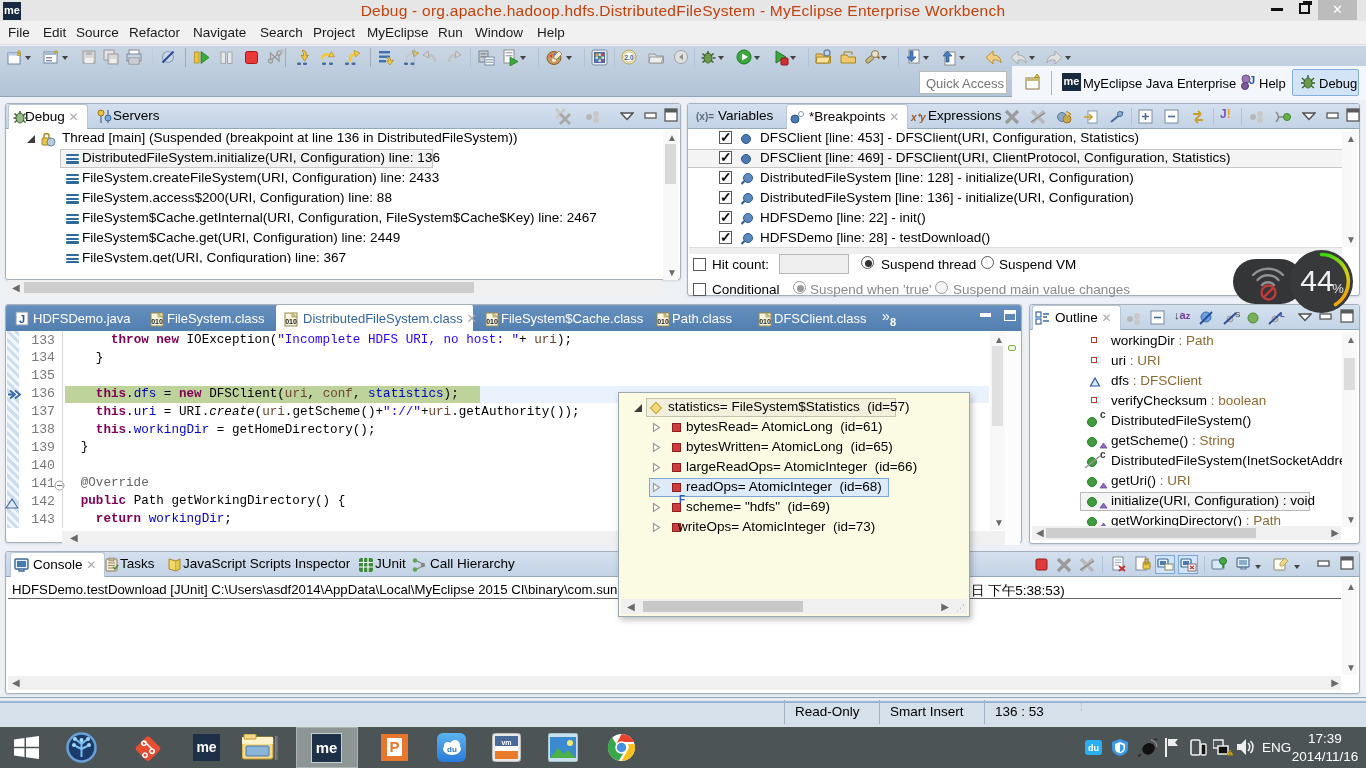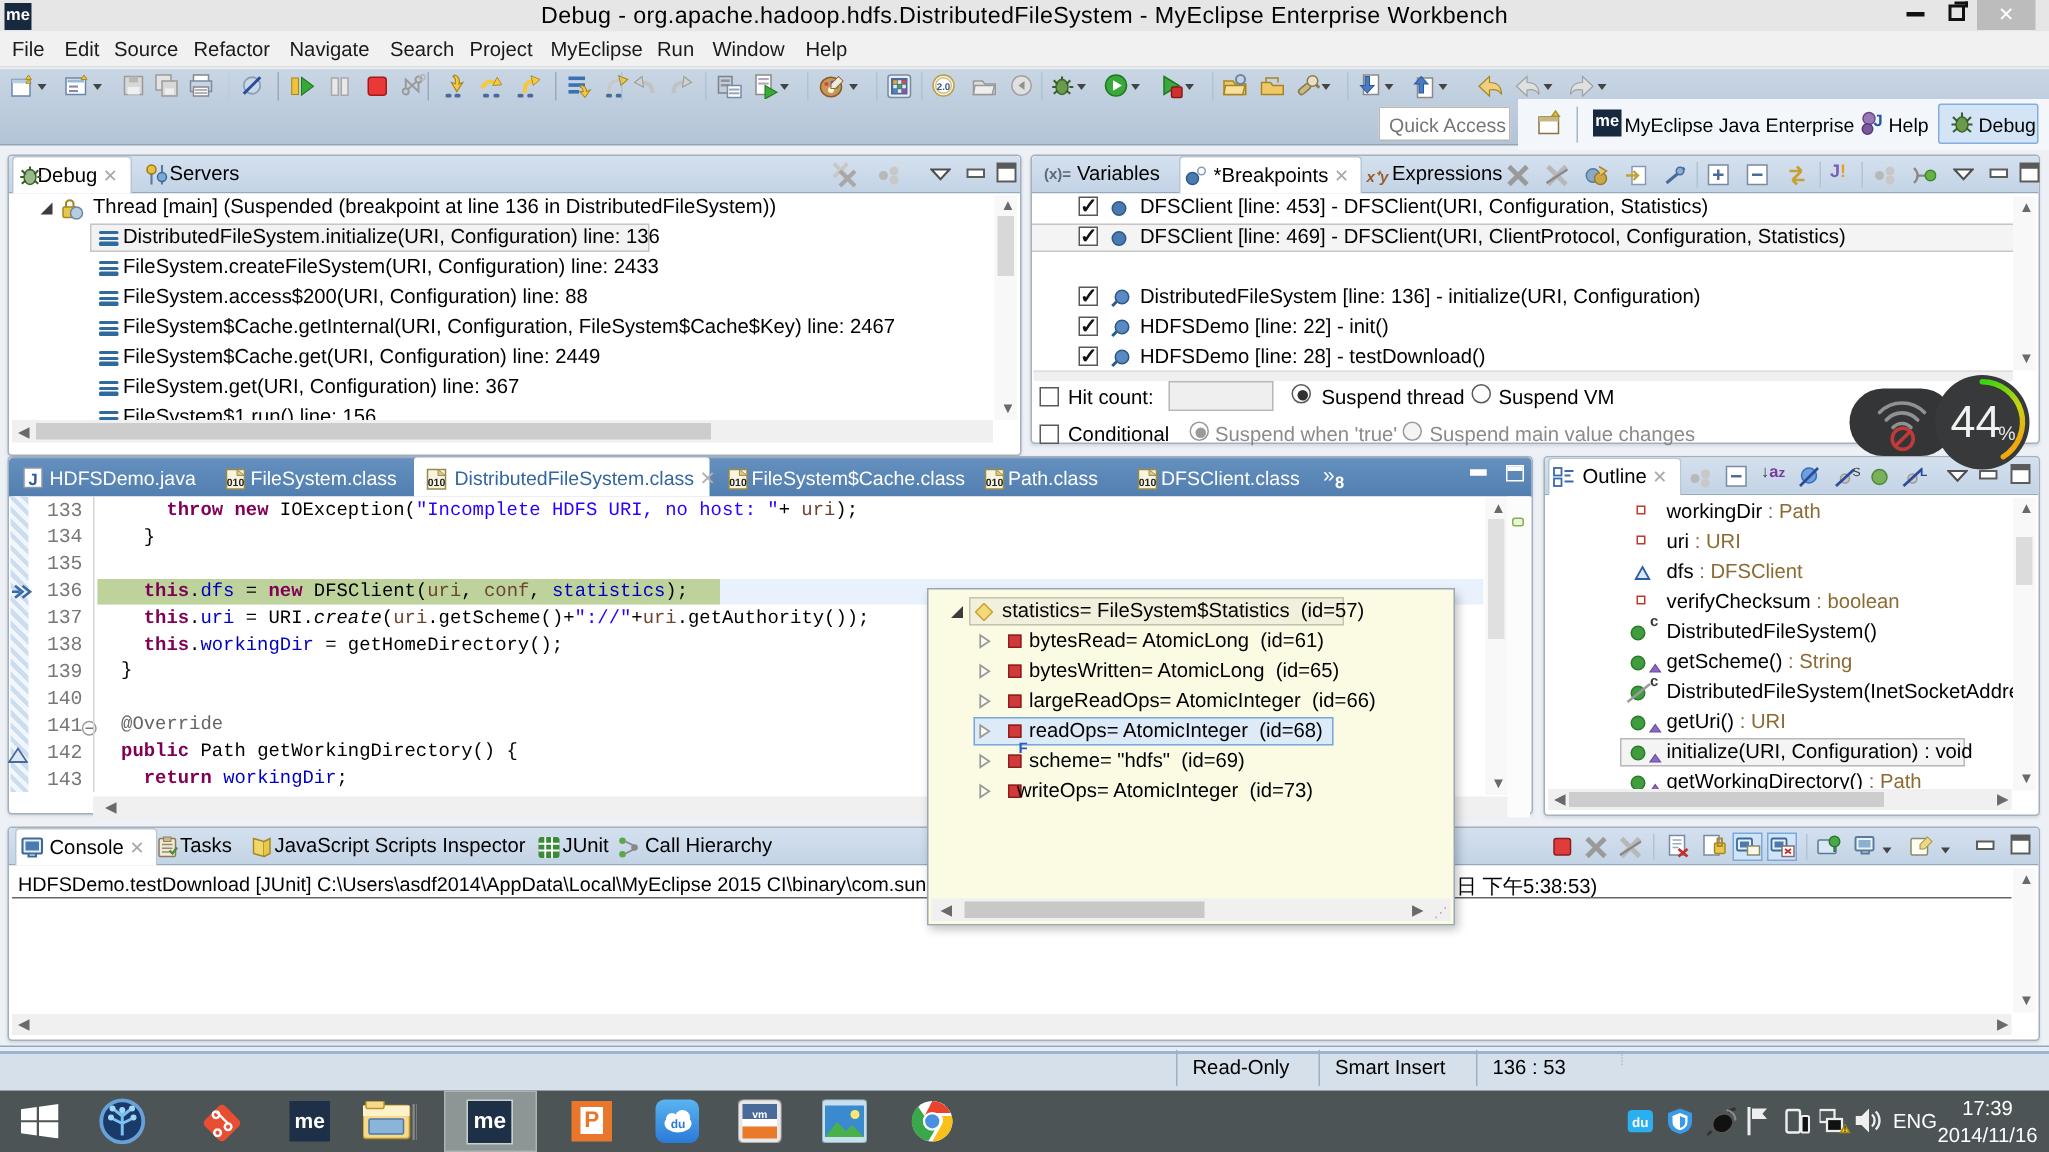--- a/index.html
+++ b/index.html
@@ -1,21 +1,21 @@
 <!DOCTYPE html>
 <html><head>
 <meta charset="utf-8">
 <style>
 * { margin:0; padding:0; box-sizing:border-box; }
 html,body { width:1366px; height:768px; overflow:hidden; }
 body { font-family:"Liberation Sans",sans-serif; background:#edf1f6; position:relative; font-size:13px; color:#000; }
 .abs { position:absolute; }
 
 #titlebar { left:0; top:0; width:1366px; height:21px; background:#e7e6e6; }
-#title-text { left:0; top:2px; width:1366px; text-align:center; font-size:15.5px; color:#000000; letter-spacing:0.25px; }
+#title-text { left:0; top:2px; width:1366px; text-align:center; font-size:15.5px; color:#c2410c; letter-spacing:0.25px; }
 #me-logo { left:3px; top:2px; width:18px; height:18px; background:#17293e; color:#fff; font-size:11px; font-weight:bold; text-align:center; line-height:17px; }
 .winbtn { top:0; height:20px; color:#222; }
 
 #menubar { left:0; top:21px; width:1366px; height:24px; background:#f2f1f1; border-bottom:1px solid #e0dfdf; }
 .menu-item { top:25px; font-size:13.5px; color:#1a1a1a; }
 
 #toolbar { left:0; top:46px; width:1366px; height:51px; background:linear-gradient(#c9d6e4,#b2c4d7); border-bottom:1px solid #8fa5b6; }
 .ticon { top:49px; width:17px; height:17px; }
 .tsep { top:48px; width:1px; height:19px; background:#9fb6cc; opacity:.55; }
 .dd { top:56px; width:0; height:0; border-left:3.5px solid transparent; border-right:3.5px solid transparent; border-top:4px solid #444; position:absolute; }
@@ -308,21 +308,21 @@
       <circle cx="5" cy="13" r="3.5" fill="#7a5a9a" stroke="#5a3a7a"></circle>
       <text x="9" y="11" font-size="11" font-weight="bold" fill="#2255aa">J</text>
     </svg></div>
 <div class="abs" style="left:1259px; top:76px; font-size:13px;">Help</div>
 <div class="abs" style="left:1300px; top:74px; width:16px; height:16px;"><svg width="16" height="16">
       <ellipse cx="8" cy="9" rx="4" ry="5" fill="#6a9a4a" stroke="#3a6a2a"></ellipse>
       <path d="M8 1 v3 M2 4 l3 3 M14 4 l-3 3 M1 9 h3 M12 9 h3 M2 14 l3-2.5 M14 14 l-3-2.5" stroke="#3a5a2a" stroke-width="1.4" fill="none"></path>
     </svg></div>
 <div class="abs" style="left:1319px; top:76px; font-size:13px;">Debug</div>
 
-<div id="p-debug" class="panel abs" style="left:5px; top:103px; width:676px; height:201px;">
+<div id="p-debug" class="panel abs" style="left:5px; top:103px; width:676px; height:177px;">
   <div class="tabrow abs"></div>
   <div class="vtab sel abs" style="left:2px; padding-left:16px;">Debug <span class="x">✕</span></div>
   <svg class="abs" style="left:6px; top:5px;" width="16" height="16">
       <ellipse cx="8" cy="9" rx="4" ry="5" fill="#9ab88a" stroke="#3a6a2a"></ellipse>
       <path d="M8 2 v2.5 M2.5 4.5 l2.6 2.6 M13.5 4.5 l-2.6 2.6 M1.5 9 h2.6 M12.9 9 h2.6 M2.5 13.5 l2.6-2.2 M13.5 13.5 l-2.6-2.2" stroke="#3a5a2a" stroke-width="1.4" fill="none"></path>
     </svg>
   <div class="vtab abs" style="left:88px; padding-left:19px;">Servers</div>
   <svg class="abs" style="left:91px; top:4px;" width="16" height="17">
       <path d="M4 2 v13 M11 2 v13" stroke="#5a7a9a" stroke-width="1.4"></path>
       <circle cx="4" cy="5" r="3" fill="#e8c23a" stroke="#9a7a1a"></circle>
@@ -436,20 +436,24 @@
       <circle cx="5" cy="9" r="4" fill="#4a7ab0" stroke="#2a5a8a"></circle>
       <circle cx="11" cy="4" r="2.5" fill="#fff" stroke="#8a9ab0"></circle>
     </svg>
   <div class="vtab abs" style="left:218px; padding-left:22px;">Expressions</div>
   <svg class="abs" style="left:222px; top:5px;" width="17" height="16">
       <text x="1" y="12" font-size="10" font-style="italic" fill="#9a5a2a" font-weight="bold">x⁺y</text>
     </svg>
   <div id="bp-list" class="abs" style="left:0; top:25px; right:17px; height:118px; overflow:hidden;">
     <div class="trow abs" style="top:0px;"><span class="cb abs" style="left:31px; top:2px;"></span><span class="abs" style="left:53px; top:5px; width:10px; height:10px; border-radius:50%; background:#4a7ab0; border:1px solid #2a5a8a;"></span><span class="abs" style="left:72px; top:1px;">DFSClient [line: 453] - DFSClient(URI, Configuration, Statistics)</span></div>
     <div class="trow abs" style="top:20px;"><span class="abs" style="left:0; right:0; top:0; height:19px; background:#f4f4f4; border-top:1px solid #c6c6c6; border-bottom:1px solid #c6c6c6;"></span><span class="cb abs" style="left:31px; top:2px;"></span><span class="abs" style="left:53px; top:5px; width:10px; height:10px; border-radius:50%; background:#4a7ab0; border:1px solid #2a5a8a;"></span><span class="abs" style="left:72px; top:1px;">DFSClient [line: 469] - DFSClient(URI, ClientProtocol, Configuration, Statistics)</span></div>
+    <div class="trow abs" style="top:40px;"><span class="cb abs" style="left:31px; top:2px;"></span><svg class="abs" style="left:52px; top:3px;" width="14" height="14">
+          <circle cx="8" cy="6" r="4.5" fill="#5a8ac0" stroke="#2a5a8a"></circle>
+          <path d="M4.5 9 l-3 3" stroke="#2a5a8a" stroke-width="2"></path>
+        </svg><span class="abs" style="left:72px; top:1px;">DistributedFileSystem [line: 128] - initialize(URI, Configuration)</span></div>
     <div class="trow abs" style="top:60px;"><span class="cb abs" style="left:31px; top:2px;"></span><svg class="abs" style="left:52px; top:3px;" width="14" height="14">
           <circle cx="8" cy="6" r="4.5" fill="#5a8ac0" stroke="#2a5a8a"></circle>
           <path d="M4.5 9 l-3 3" stroke="#2a5a8a" stroke-width="2"></path>
         </svg><span class="abs" style="left:72px; top:1px;">DistributedFileSystem [line: 136] - initialize(URI, Configuration)</span></div>
     <div class="trow abs" style="top:80px;"><span class="cb abs" style="left:31px; top:2px;"></span><svg class="abs" style="left:52px; top:3px;" width="14" height="14">
           <circle cx="8" cy="6" r="4.5" fill="#5a8ac0" stroke="#2a5a8a"></circle>
           <path d="M4.5 9 l-3 3" stroke="#2a5a8a" stroke-width="2"></path>
         </svg><span class="abs" style="left:72px; top:1px;">HDFSDemo [line: 22] - init()</span></div>
     <div class="trow abs" style="top:100px;"><span class="cb abs" style="left:31px; top:2px;"></span><svg class="abs" style="left:52px; top:3px;" width="14" height="14">
           <circle cx="8" cy="6" r="4.5" fill="#5a8ac0" stroke="#2a5a8a"></circle>

